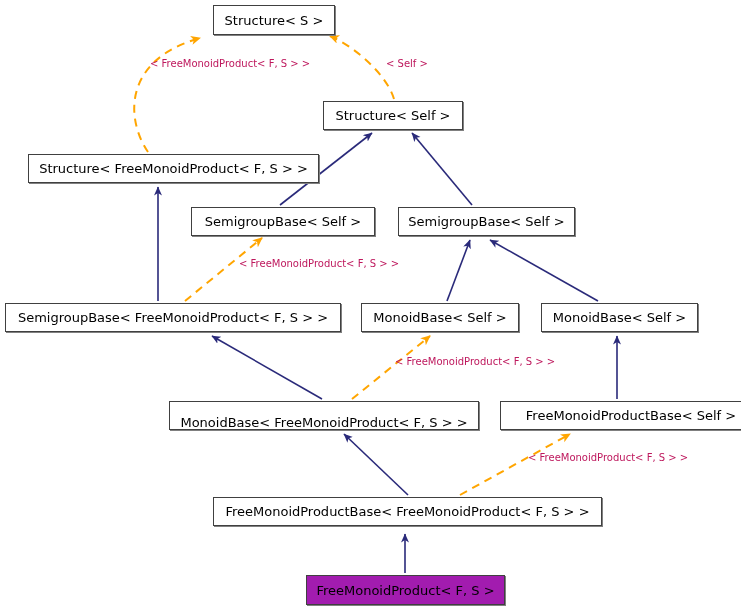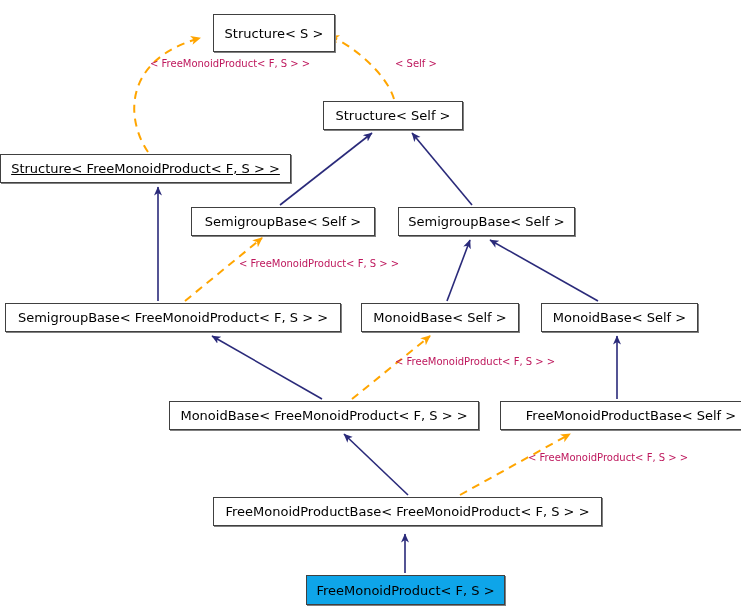--- a/index.html
+++ b/index.html
@@ -32,21 +32,21 @@
     line-height: 1;
     display: flex;
     align-items: center;
     justify-content: center;
     white-space: nowrap;
     letter-spacing: 0px;
     box-shadow: 1px 1px 0 0 #808080;
     z-index: 3;
   }
   .node.highlight {
-    background: #0ea5e9;
+    background: #a21caf;
   }
   .edge-label {
     position: absolute;
     font-size: 10px;
     color: #be185d;
     white-space: nowrap;
     line-height: 1;
     background: transparent;
     z-index: 4;
   }
@@ -75,57 +75,57 @@
         <path d="M598,301 L490,240" fill="none" stroke="#2a2a7a" stroke-width="1.6" marker-end="url(#arrow-blue)"></path>
         <path d="M322,399 L212,336" fill="none" stroke="#2a2a7a" stroke-width="1.6" marker-end="url(#arrow-blue)"></path>
         <path d="M352,399 L430,336" fill="none" stroke="#ffa500" stroke-width="2" stroke-dasharray="8,6" marker-end="url(#arrow-orange)"></path>
         <path d="M617,399 L617,336" fill="none" stroke="#2a2a7a" stroke-width="1.6" marker-end="url(#arrow-blue)"></path>
         <path d="M408,495 L344,434" fill="none" stroke="#2a2a7a" stroke-width="1.6" marker-end="url(#arrow-blue)"></path>
         <path d="M460,495 L570,434" fill="none" stroke="#ffa500" stroke-width="2" stroke-dasharray="8,6" marker-end="url(#arrow-orange)"></path>
         <path d="M405,573 L405,534" fill="none" stroke="#2a2a7a" stroke-width="1.6" marker-end="url(#arrow-blue)"></path>
       </g>
   </svg>
   <div id="node-layer">
-      <div class="node" style="left: 213px; top: 14px; width: 122px; height: 38px;">
+      <div class="node" style="left: 213px; top: 5px; width: 122px; height: 30px;">
         <span>Structure&lt; S &gt;</span>
       </div>
       <div class="node" style="left: 323px; top: 101px; width: 140px; height: 29px; justify-content: center;">
         <span>Structure&lt; Self &gt;</span>
       </div>
-      <div class="node" style="left: 0; top: 154px; width: 291px; height: 29px; text-decoration: underline;">
+      <div class="node" style="left: 28px; top: 154px; width: 291px; height: 29px;">
         <span>Structure&lt; FreeMonoidProduct&lt; F, S &gt; &gt;</span>
       </div>
       <div class="node" style="left: 191px; top: 207px; width: 184px; height: 29px;">
         <span>SemigroupBase&lt; Self &gt;</span>
       </div>
       <div class="node" style="left: 398px; top: 207px; width: 177px; height: 29px;">
         <span>SemigroupBase&lt; Self &gt;</span>
       </div>
       <div class="node" style="left: 5px; top: 303px; width: 336px; height: 29px; justify-content: center;">
         <span>SemigroupBase&lt; FreeMonoidProduct&lt; F, S &gt; &gt;</span>
       </div>
       <div class="node" style="left: 361px; top: 303px; width: 158px; height: 29px;">
         <span>MonoidBase&lt; Self &gt;</span>
       </div>
       <div class="node" style="left: 541px; top: 303px; width: 157px; height: 29px;">
         <span>MonoidBase&lt; Self &gt;</span>
       </div>
-      <div class="node" style="left: 169px; top: 401px; width: 310px; height: 29px;">
+      <div class="node" style="left: 169px; top: 401px; width: 310px; height: 29px; align-items: flex-end;">
         <span>MonoidBase&lt; FreeMonoidProduct&lt; F, S &gt; &gt;</span>
       </div>
       <div class="node" style="left: 500px; top: 401px; width: 262px; height: 29px;">
         <span>FreeMonoidProductBase&lt; Self &gt;</span>
       </div>
       <div class="node" style="left: 213px; top: 497px; width: 389px; height: 29px; text-align: center;">
         <span>FreeMonoidProductBase&lt; FreeMonoidProduct&lt; F, S &gt; &gt;</span>
       </div>
       <div class="node highlight" style="left: 306px; top: 575px; width: 199px; height: 30px;">
         <span>FreeMonoidProduct&lt; F, S &gt;</span>
       </div>
     </div>
   <div id="label-layer">
       <div class="edge-label" style="left: 150px; top: 59px;">&lt; FreeMonoidProduct&lt; F, S &gt; &gt;</div>
-      <div class="edge-label" style="left: 395px; top: 59px;">&lt; Self &gt;</div>
+      <div class="edge-label" style="left: 386px; top: 59px;">&lt; Self &gt;</div>
       <div class="edge-label" style="left: 239px; top: 259px;">&lt; FreeMonoidProduct&lt; F, S &gt; &gt;</div>
       <div class="edge-label" style="left: 395px; top: 357px;">&lt; FreeMonoidProduct&lt; F, S &gt; &gt;</div>
       <div class="edge-label" style="left: 528px; top: 453px;">&lt; FreeMonoidProduct&lt; F, S &gt; &gt;</div>
     </div>
 </div>
 
 </body></html>

